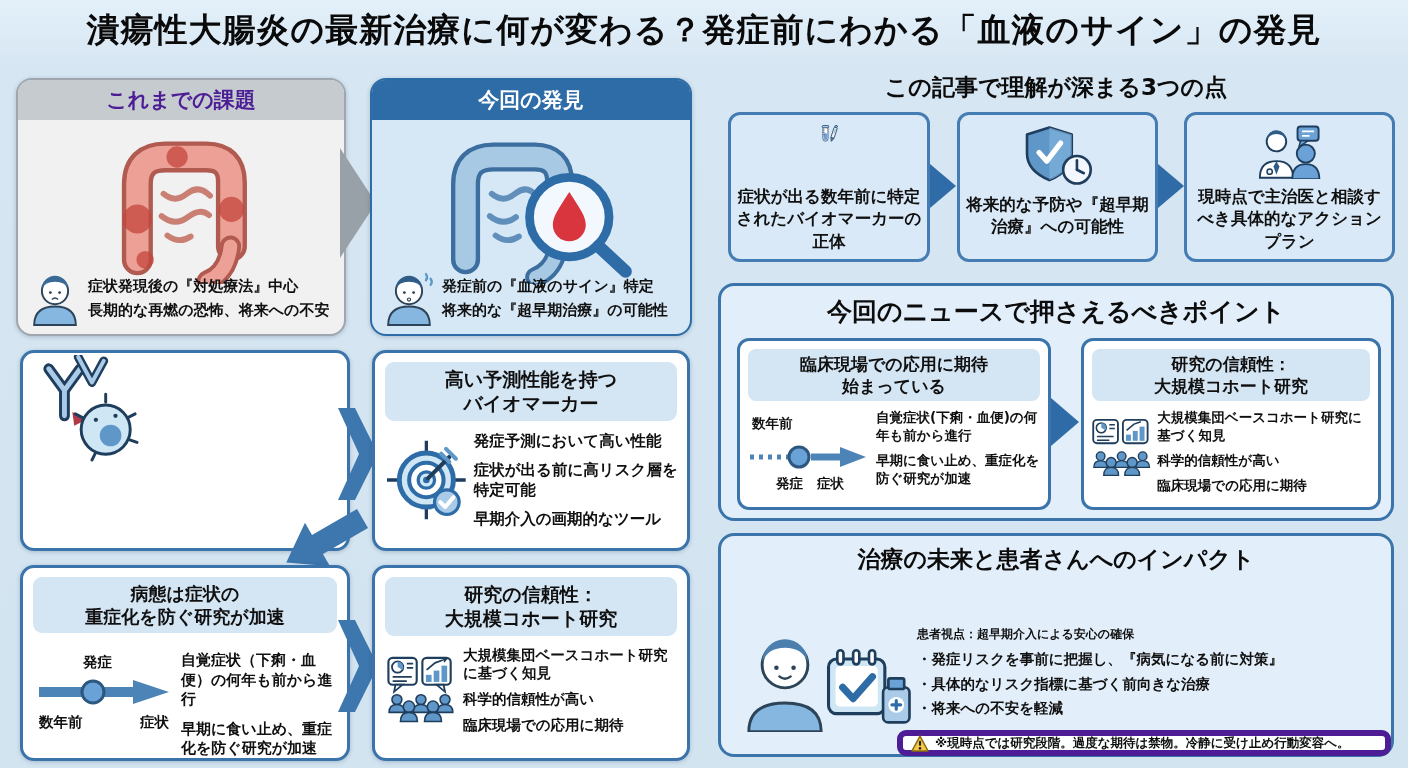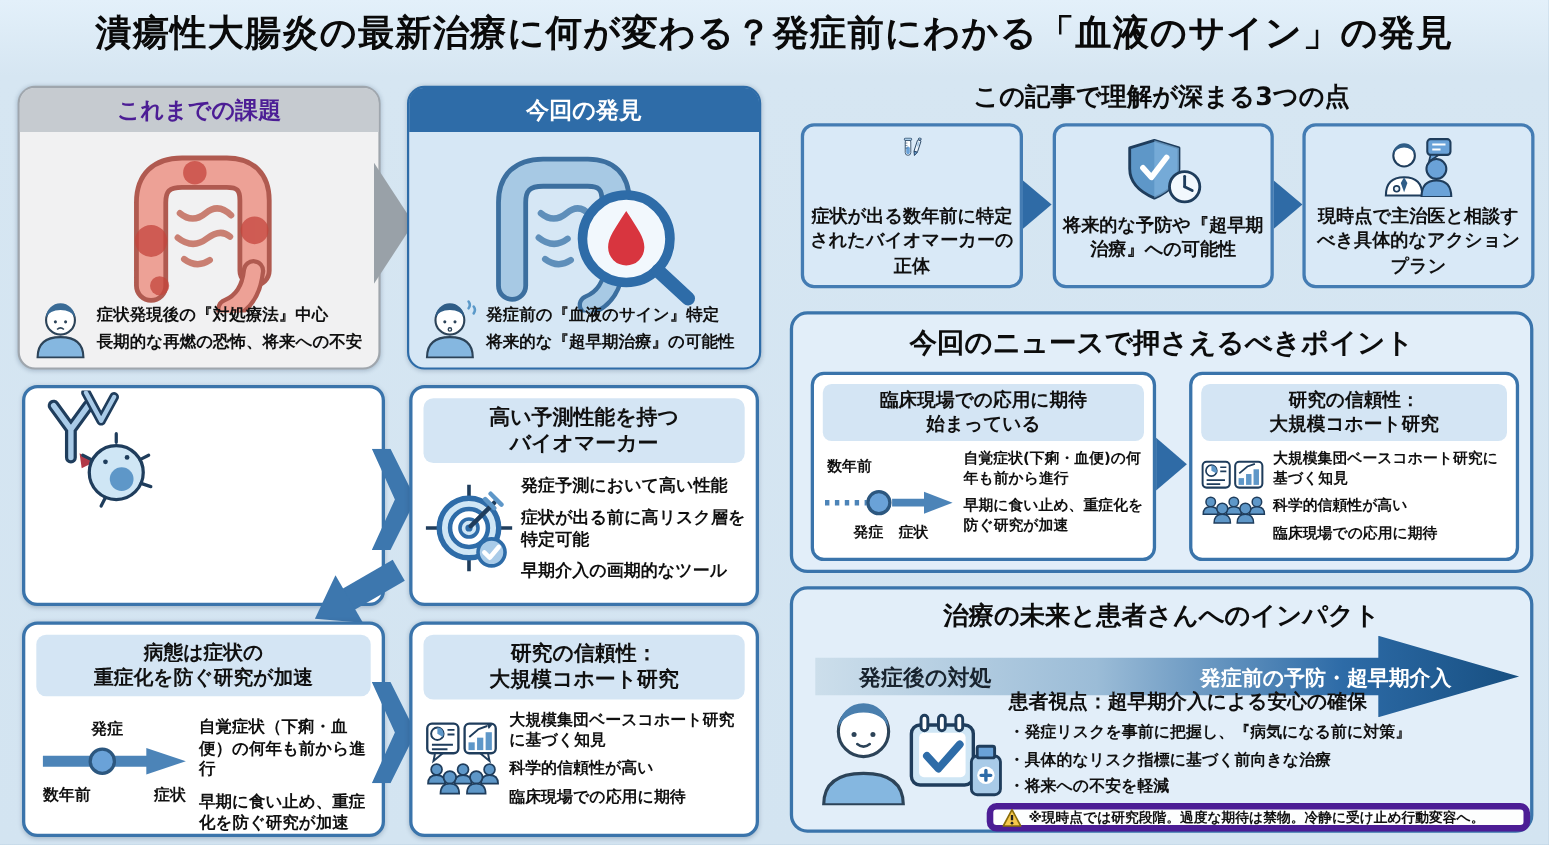--- a/index.html
+++ b/index.html
@@ -70,21 +70,21 @@
   #future{left:718px;top:533px;width:676px;height:224px;}
   #future-head{left:0;top:8px;width:100%;font-size:23px;position:absolute;}
   #future-arrow{position:absolute;left:20px;top:42px;width:640px;height:74px;
     background:linear-gradient(90deg,#ccdeeb 0%,#9bbcd7 40%,#2d6ba7 75%,#174f81 100%);
     clip-path:polygon(0 27%,80% 27%,80% 0,100% 50%,80% 100%,80% 73%,0 73%);}
   #fa-left{position:absolute;left:40px;top:25px;font-size:20px;font-weight:900;color:#18232e;}
   #fa-right{position:absolute;left:350px;top:26px;font-size:19px;font-weight:900;color:#ffffff;}
   #future-person{position:absolute;left:24px;top:100px;}
   #future-cal{position:absolute;left:104px;top:112px;}
   #future-texts{position:absolute;left:196px;top:90px;width:468px;}
-  #future-texts h3{margin:0 0 7px;font-size:18px;font-weight:900;}
+  #future-texts h3{margin:0 0 7px;font-size:12px;font-weight:900;}
   #future-texts p{margin:0 0 5px;font-size:14.5px;font-weight:700;line-height:1.35;}
   #future-warning{position:absolute;left:176px;top:194px;width:494px;height:26px;
     background:#fdfefe;border:6px solid #4c1d95;border-radius:9px;display:flex;align-items:center;
     gap:6px;padding:0 8px;box-sizing:border-box;font-size:12.5px;font-weight:800;}
 </style>
 </head>
 <body>
 
 <div class="stage">
 
@@ -397,24 +397,20 @@
           <p>科学的信頼性が高い</p>
           <p>臨床現場での応用に期待</p>
         </div>
       </div>
     </div>
   </section>
 
   <section class="panel" id="future">
     <div class="sect-head" id="future-head">治療の未来と患者さんへのインパクト</div>
 
-    <div id="future-arrow">
-      <span id="fa-left">発症後の対処</span>
-      <span id="fa-right">発症前の予防・超早期介入</span>
-    </div>
 
     <svg id="future-person" width="80" height="96" viewBox="0 0 84 100">
       <circle cx="42" cy="30" r="24" fill="#ffffff" stroke="#2c4358" stroke-width="3"></circle>
       <path d="M18 27 a24 24 0 0 1 48 0 q-6 -15 -24 -15 t-24 15 z" fill="#4a7fae"></path>
       <circle cx="33" cy="33" r="2.4" fill="#2c4358"></circle>
         <circle cx="51" cy="33" r="2.4" fill="#2c4358"></circle>
       <path d="M36 42 q6 5 12 0" fill="none" stroke="#2c4358" stroke-width="2.4" stroke-linecap="round"></path>
       <path d="M4 100 q0 -30 38 -30 t38 30 z" fill="#85b7e0" stroke="#2c4358" stroke-width="3"></path>
     </svg>
 

